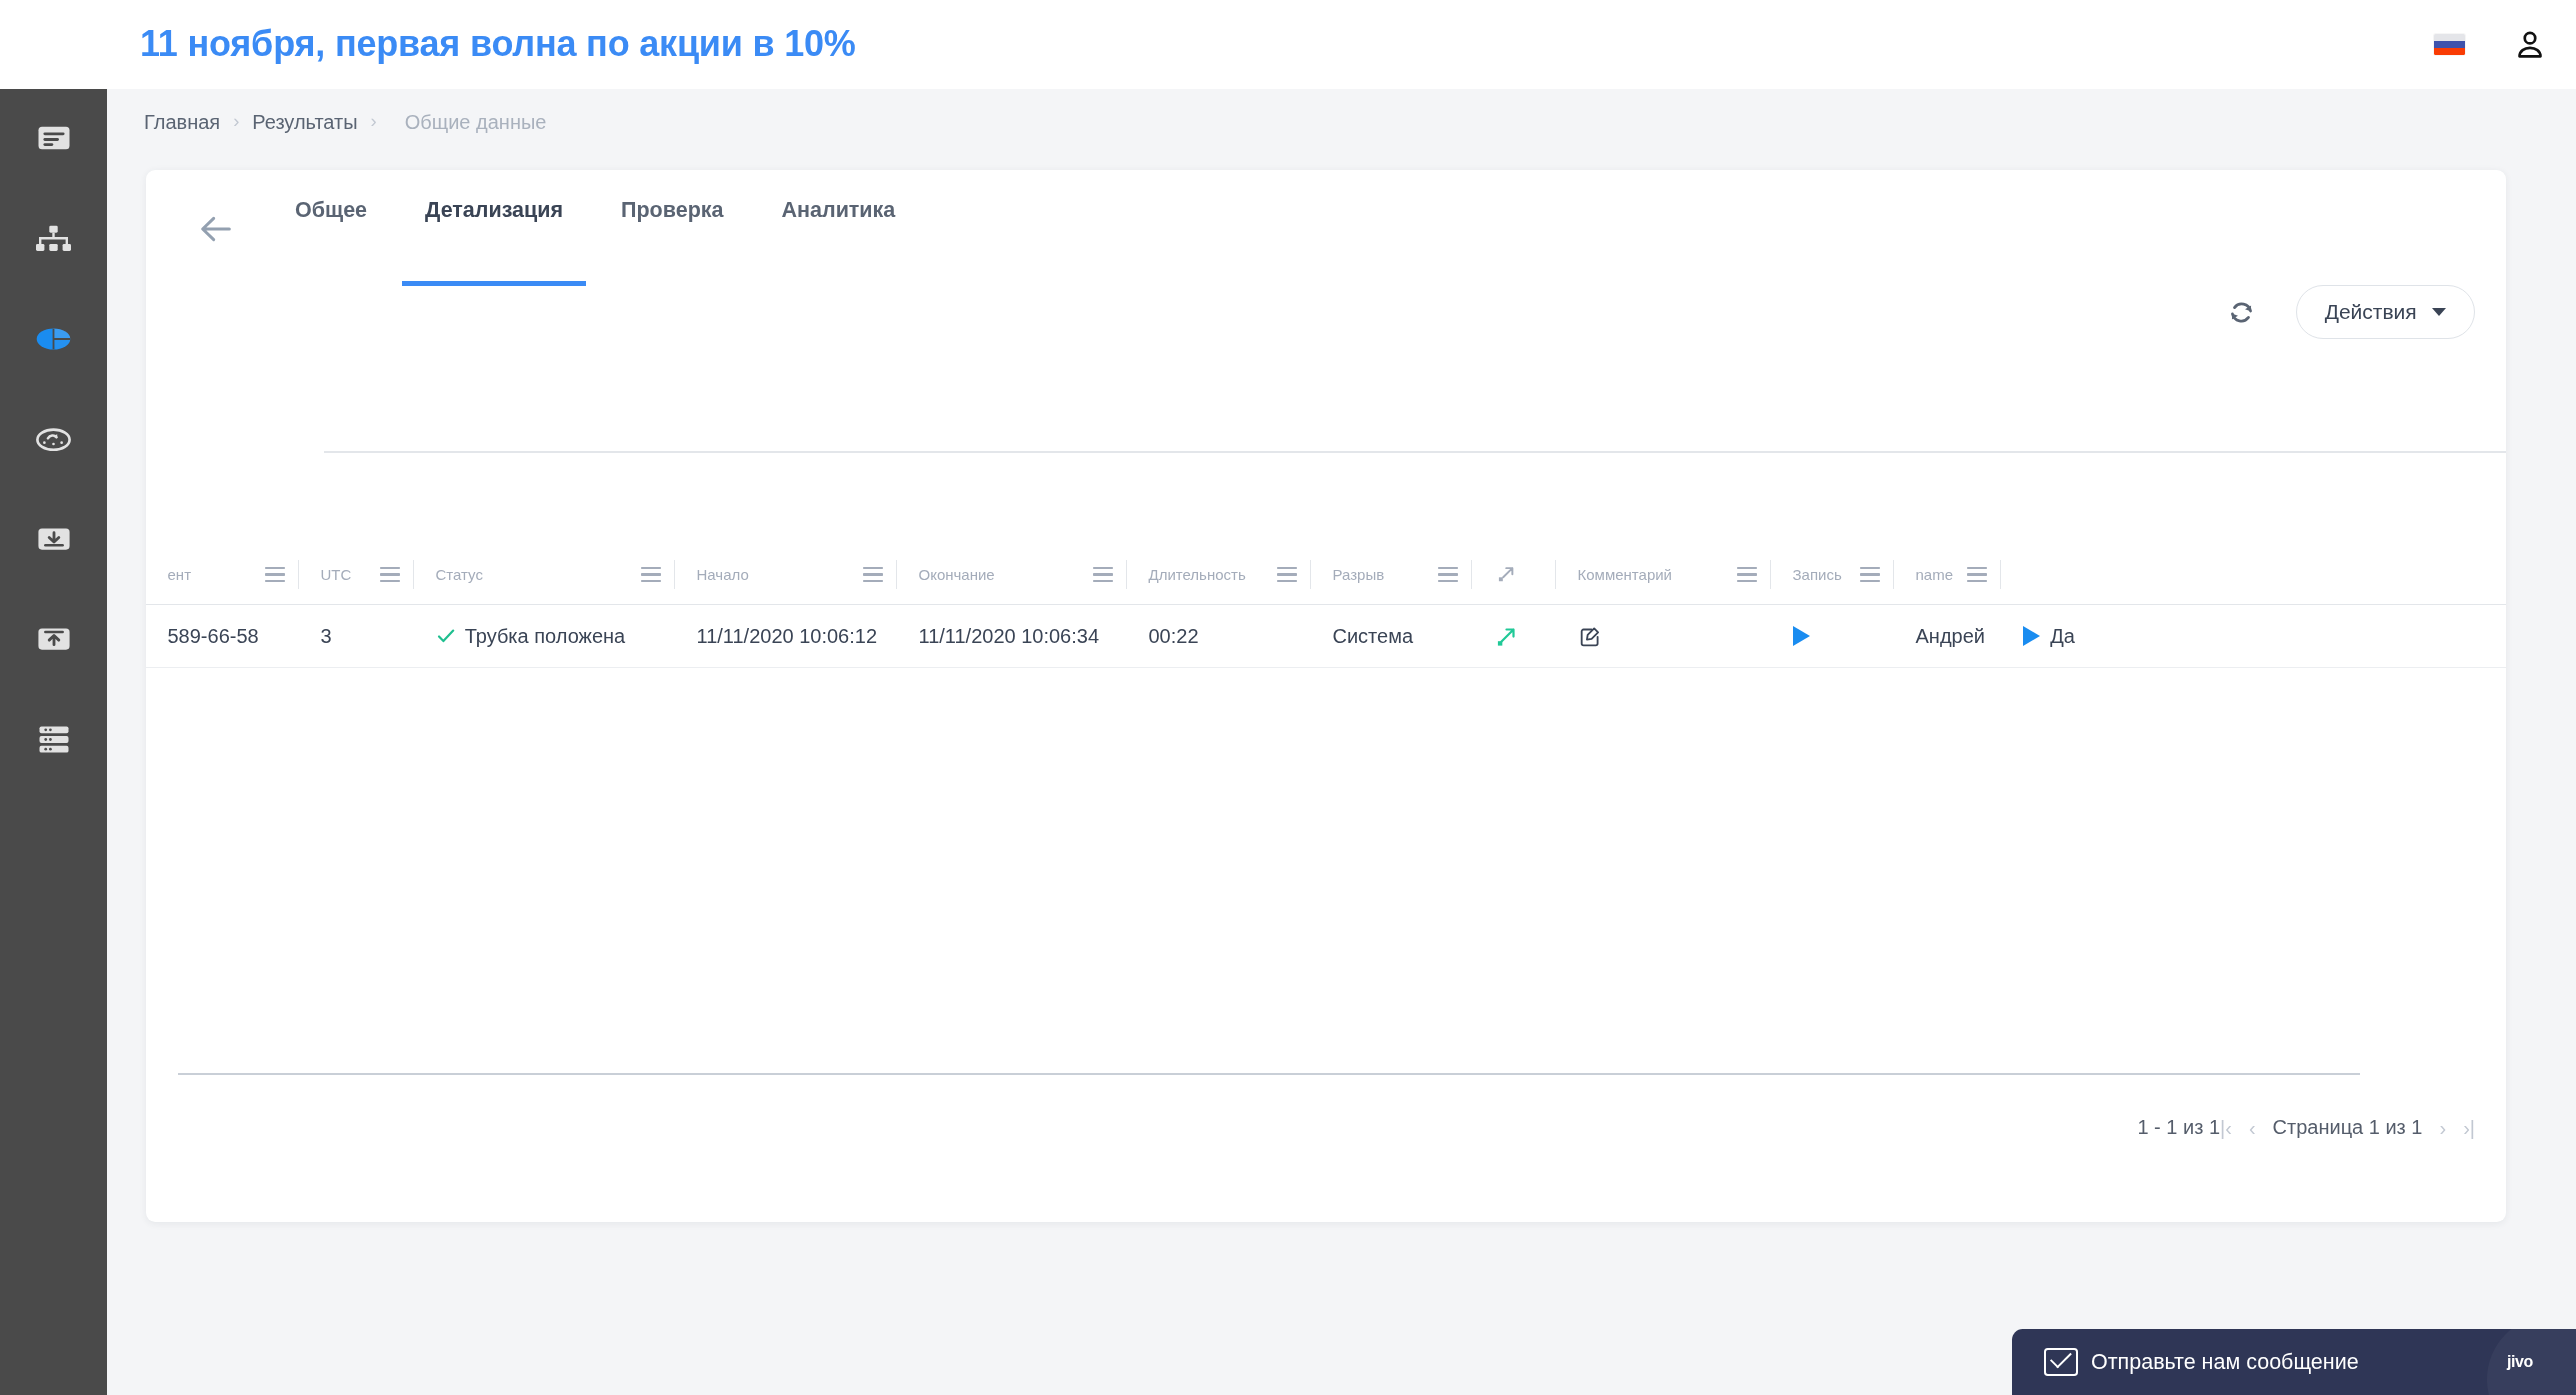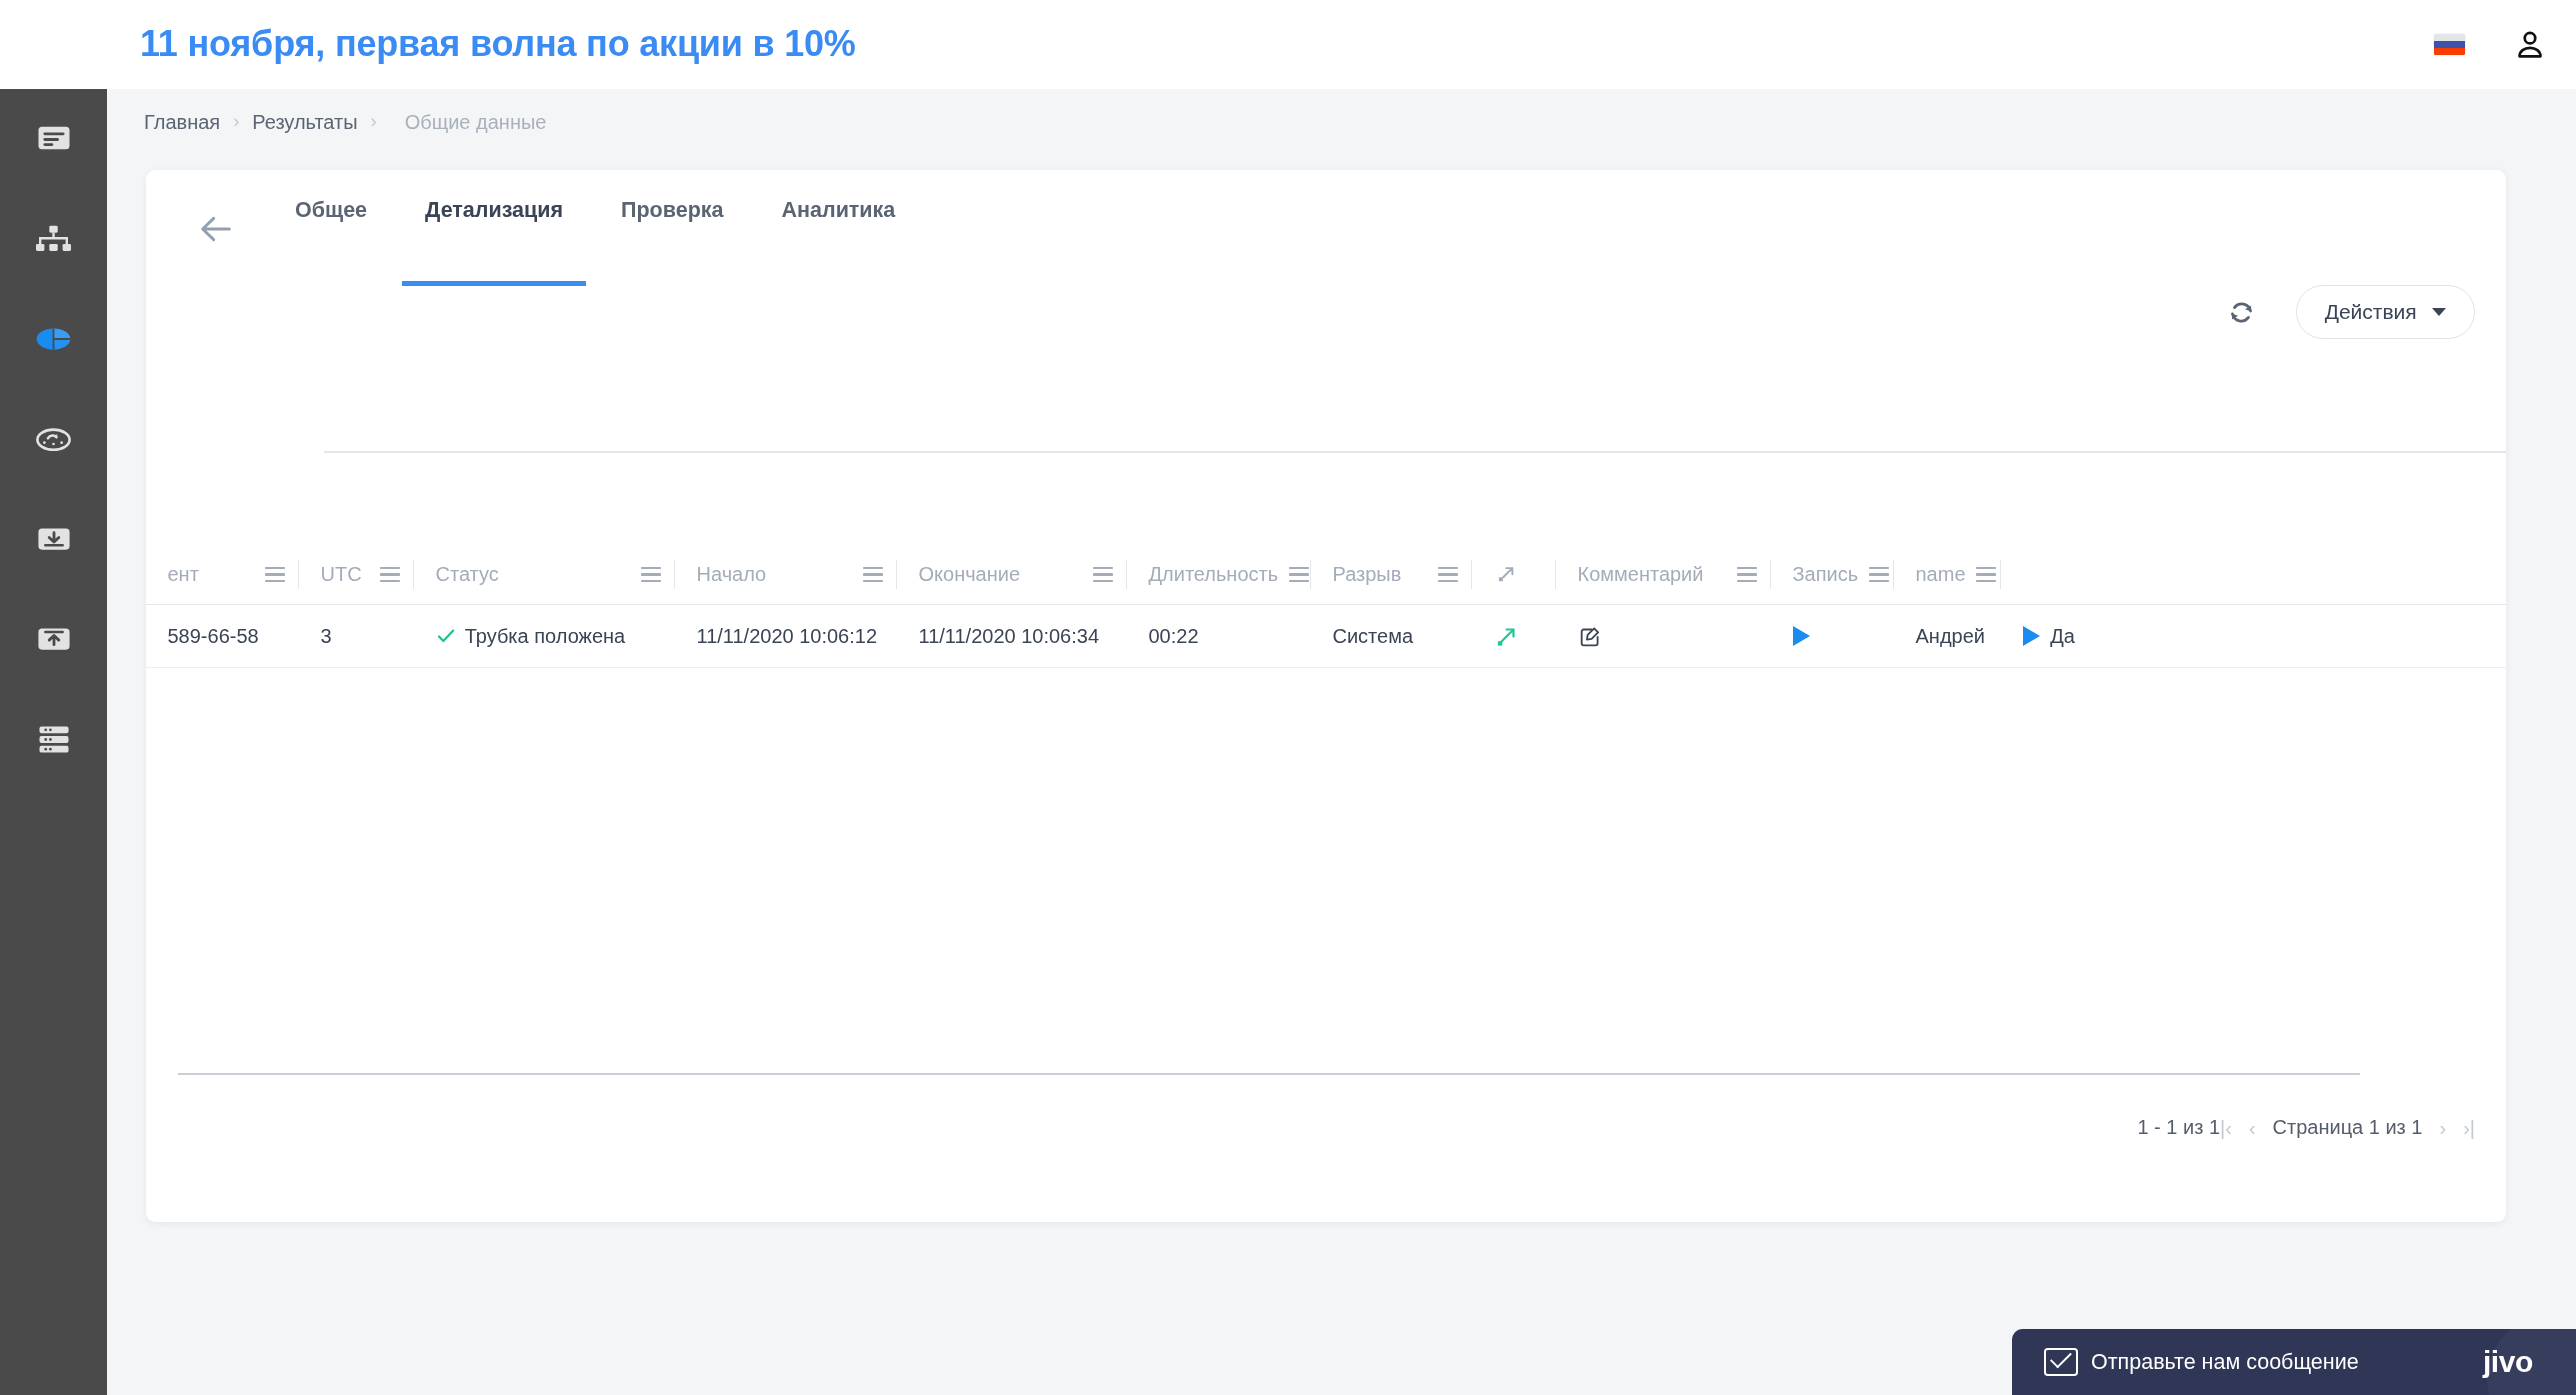--- a/index.html
+++ b/index.html
@@ -125,21 +125,21 @@
   }
   .thead {
     position: relative; height: 60px;
     border-bottom: 1.5px solid #e3e6ea;
     display: flex; align-items: center;
   }
   .th {
     position: relative; height: 60px;
     display: flex; align-items: center;
     flex: 0 0 auto; padding-left: 21.5px;
-    font-size: 20px; color: #a4acba;
+    font-size: 15px; color: #a4acba;
     white-space: nowrap;
   }
   .th .label { flex: 1 1 auto; }
   .th .menu-icon {
     flex: 0 0 auto; margin-right: 14px; margin-left: 10.7px;
     width: 20px; height: 15.3px;
     display: flex; flex-direction: column; justify-content: space-between;
   }
   .th .menu-icon span { display: block; height: 2.3px; background: #a4acba; border-radius: 0.8px; }
   .th::after {
@@ -206,21 +206,21 @@
     content: ""; position: absolute; left: 4.6px; top: 2.3px;
     width: 17.6px; height: 9.2px;
     border-left: 2.3px solid #fff; border-bottom: 2.3px solid #fff;
     transform: rotate(-45deg);
   }
   .jivo-text {
     margin-left: 13px; color: #ffffff; font-size: 21.5px;
     white-space: nowrap; flex: 1 1 auto;
   }
   .jivo-logo {
-    margin-right: 43px; color: #ffffff; font-size: 30px;
+    margin-right: 43px; color: #ffffff; font-size: 16px;
     font-weight: bold; letter-spacing: -0.4px;
     white-space: nowrap; position: relative; z-index: 2;
   }
 </style>
 </head>
 <body>
 
 <div class="topbar">
   <div class="topbar-title">11 ноября, первая волна по акции в 10%</div>
   <div class="topbar-right">

